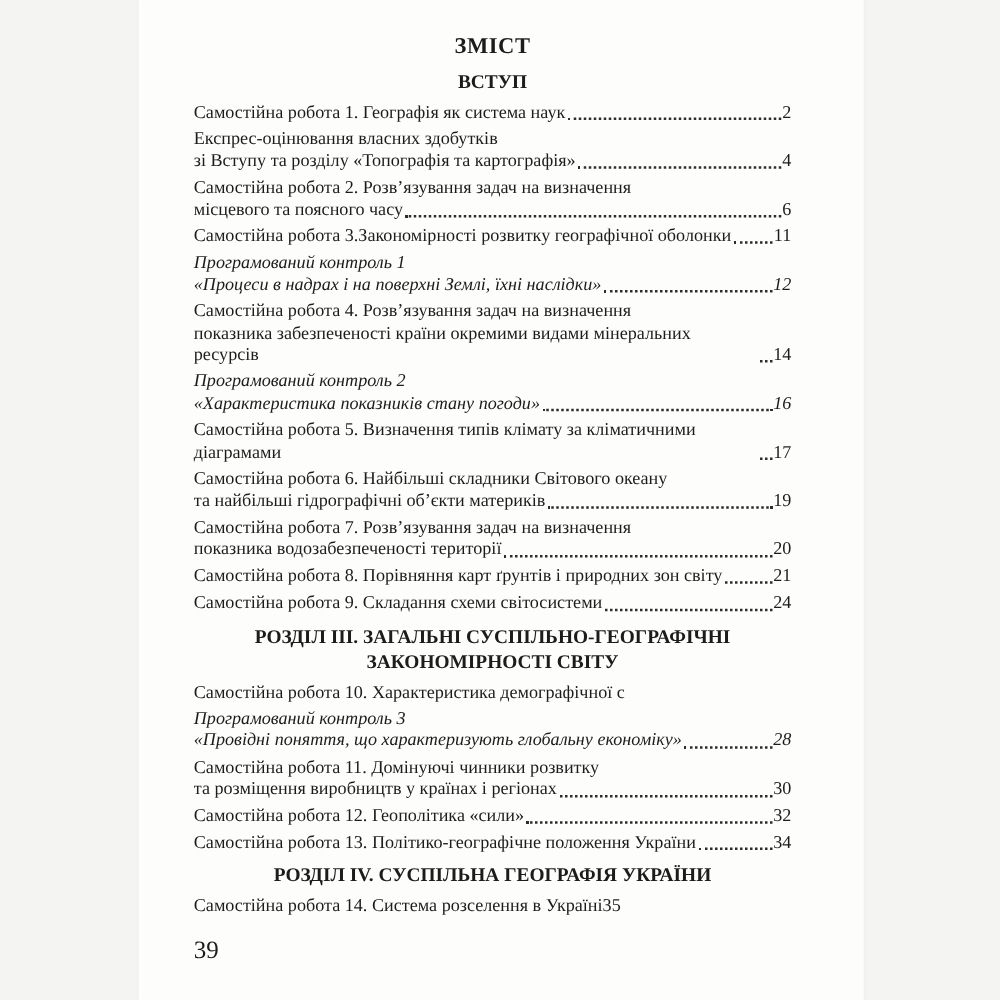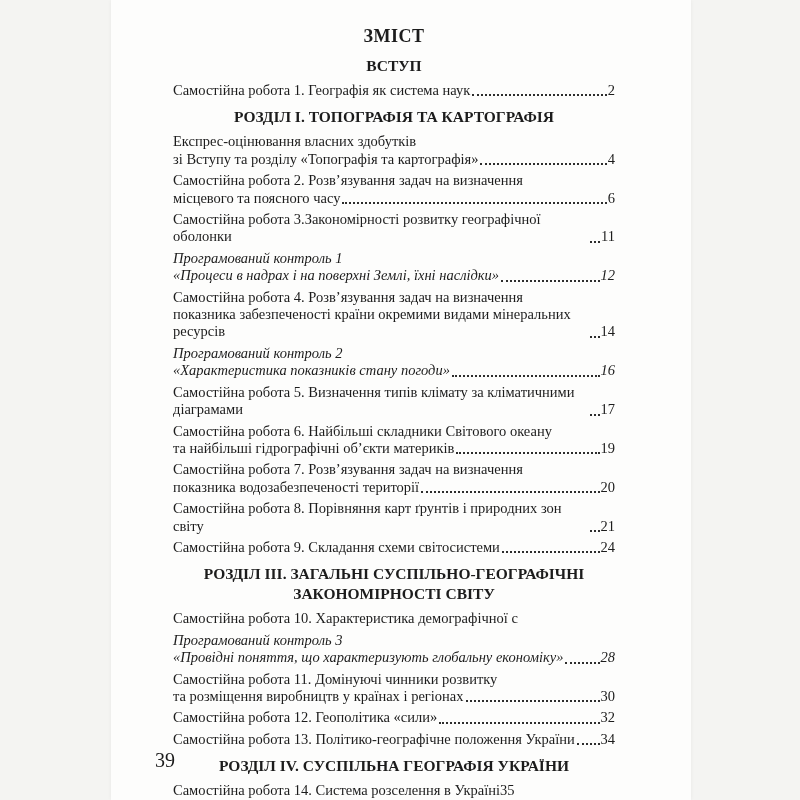--- a/index.html
+++ b/index.html
@@ -25,21 +25,21 @@
     left:155px; top:6px; width:478px;
   }
   .doc-title {
     font-size:18px; font-weight:bold; text-align:center;
     letter-spacing:0.5px; margin:20px 0 9px;
   }
   .heading {
     font-size:15.5px; font-weight:bold; text-align:center;
     line-height:20px; margin:8px 0 6px;
   }
-  .entry { font-size:14.5px; line-height:17.4px; margin:2px 18px 4px; }
+  .entry { font-size:14.5px; line-height:17.4px; margin:2px 0 4px; }
   .entry.it { font-style:italic; }
   .ln { display:flex; align-items:flex-end; }
   .txt { flex:0 1 auto; }
   .dots {
     flex:1 1 auto; min-width:10px;
     border-bottom:2px dotted #2d2d2d;
     margin:0 1px 3px 2px;
   }
   .pg { flex:0 0 auto; }
   .footer-page {
@@ -61,23 +61,20 @@
       <div>ВСТУП</div>
     </div>
     <div class="entry">
       <div class="ln">
         <span class="txt">Самостійна робота 1. Географія як система наук</span>
         <span class="dots"></span>
         <span class="pg">2</span>
       </div>
     </div>
 
-    <div class="heading">
-      <div>РОЗДІЛ І. ТОПОГРАФІЯ ТА КАРТОГРАФІЯ</div>
-    </div>
     <div class="entry">
       <div class="ln">
         <span class="txt">Експрес-оцінювання власних здобутків</span>
       </div>
       <div class="ln">
         <span class="txt">зі Вступу та розділу «Топографія та картографія»</span>
         <span class="dots"></span>
         <span class="pg">4</span>
       </div>
     </div>

